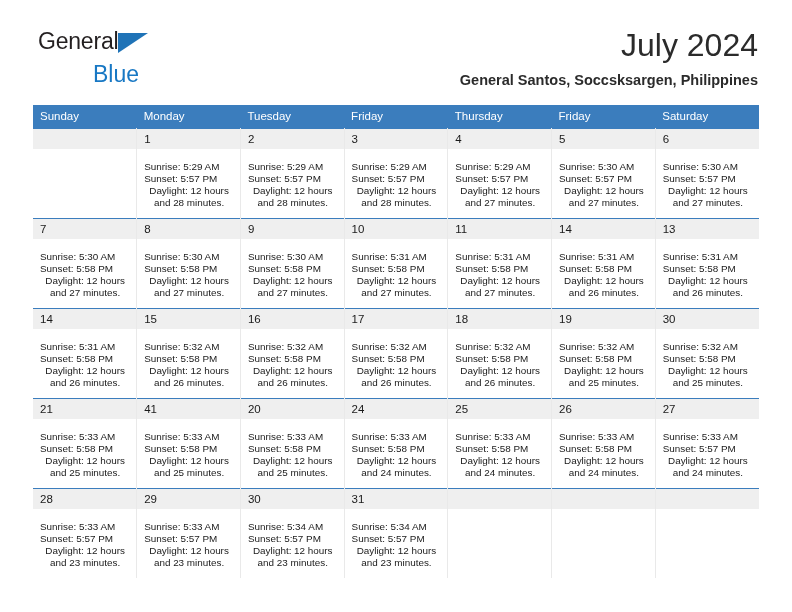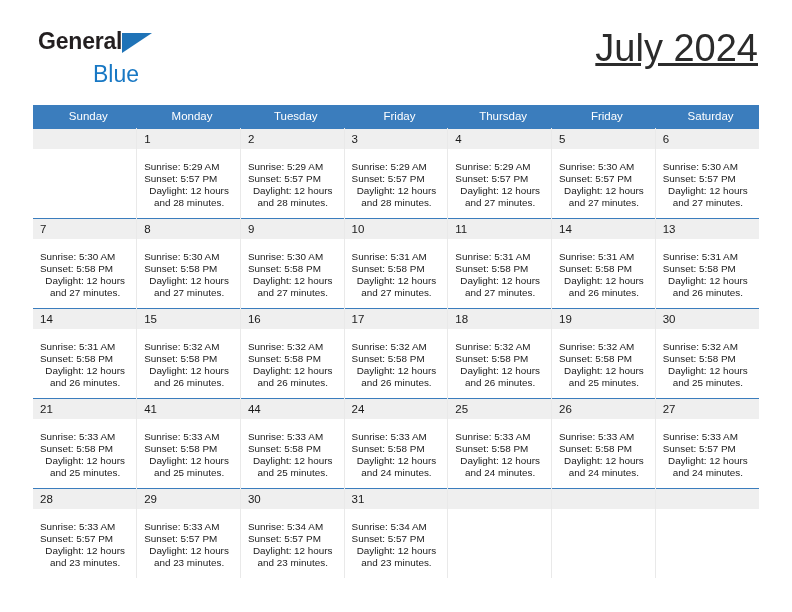--- a/index.html
+++ b/index.html
@@ -34,21 +34,20 @@
     line-height: 1;
     user-select: none;
   }
   .brand-row1 {
     position: relative;
     font-size: 23px;
     letter-spacing: -0.2px;
     color: #231f20;
     display: block;
     height: 24px;
-    font-weight: bold;
   }
   .brand-row1 .word {
     display: inline-block;
     vertical-align: top;
   }
   .brand-tri {
     display: inline-block;
     width: 0;
     height: 0;
     border-left: 30px solid #1f73b7;
@@ -63,24 +62,23 @@
     color: #1878c4;
     margin-top: 8px;
     margin-left: 55px;
     height: 25px;
     line-height: 25px;
   }
   .title {
     position: absolute;
     right: 1px;
     top: 27px;
-    font-size: 38px;
+    font-size: 32px;
     color: #2b2b2b;
     white-space: nowrap;
-    text-decoration: underline;
   }
   .subtitle {
     position: absolute;
     right: 1px;
     top: 72px;
     font-size: 14.5px;
     font-weight: bold;
     color: #2b2b2b;
     white-space: nowrap;
   }
@@ -94,21 +92,21 @@
     border-collapse: collapse;
     table-layout: fixed;
   }
   .calendar col { width: 103.71px; }
 
   .calendar thead th {
     background: #3b7dbd;
     color: #ffffff;
     font-size: 11.5px;
     font-weight: normal;
-    text-align: center;
+    text-align: left;
     padding: 5px 0 6px 7px;
     height: 11px;
     border: none;
   }
 
   .week-row td {
     vertical-align: top;
     padding: 0;
     border-top: 1.6px solid #3b7dbd;
     border-right: 1px solid #e9e9e9;
@@ -141,20 +139,21 @@
 <div class="page">
 
   <div class="header">
     <div class="brand">
       <span class="brand-row1">
         <span class="word">General</span><span class="brand-tri"></span>
       </span>
       <span class="brand-row2">Blue</span>
     </div>
     <div class="title">July 2024</div>
+    <div class="subtitle">General Santos, Soccsksargen, Philippines</div>
   </div>
 
   <table class="calendar">
     <colgroup>
       <col>
         <col>
         <col>
         <col>
         <col>
         <col>
@@ -352,21 +351,21 @@
           </td>
           <td>
             <div class="daynum">41</div>
             <div class="details">
               <div>Sunrise: 5:33 AM</div>
               <div>Sunset: 5:58 PM</div>
               <div class="wrap">Daylight: 12 hours and 25 minutes.</div>
             </div>
           </td>
           <td>
-            <div class="daynum">44</div>
+            <div class="daynum">20</div>
             <div class="details">
               <div>Sunrise: 5:33 AM</div>
               <div>Sunset: 5:58 PM</div>
               <div class="wrap">Daylight: 12 hours and 25 minutes.</div>
             </div>
           </td>
           <td>
             <div class="daynum">24</div>
             <div class="details">
               <div>Sunrise: 5:33 AM</div>

